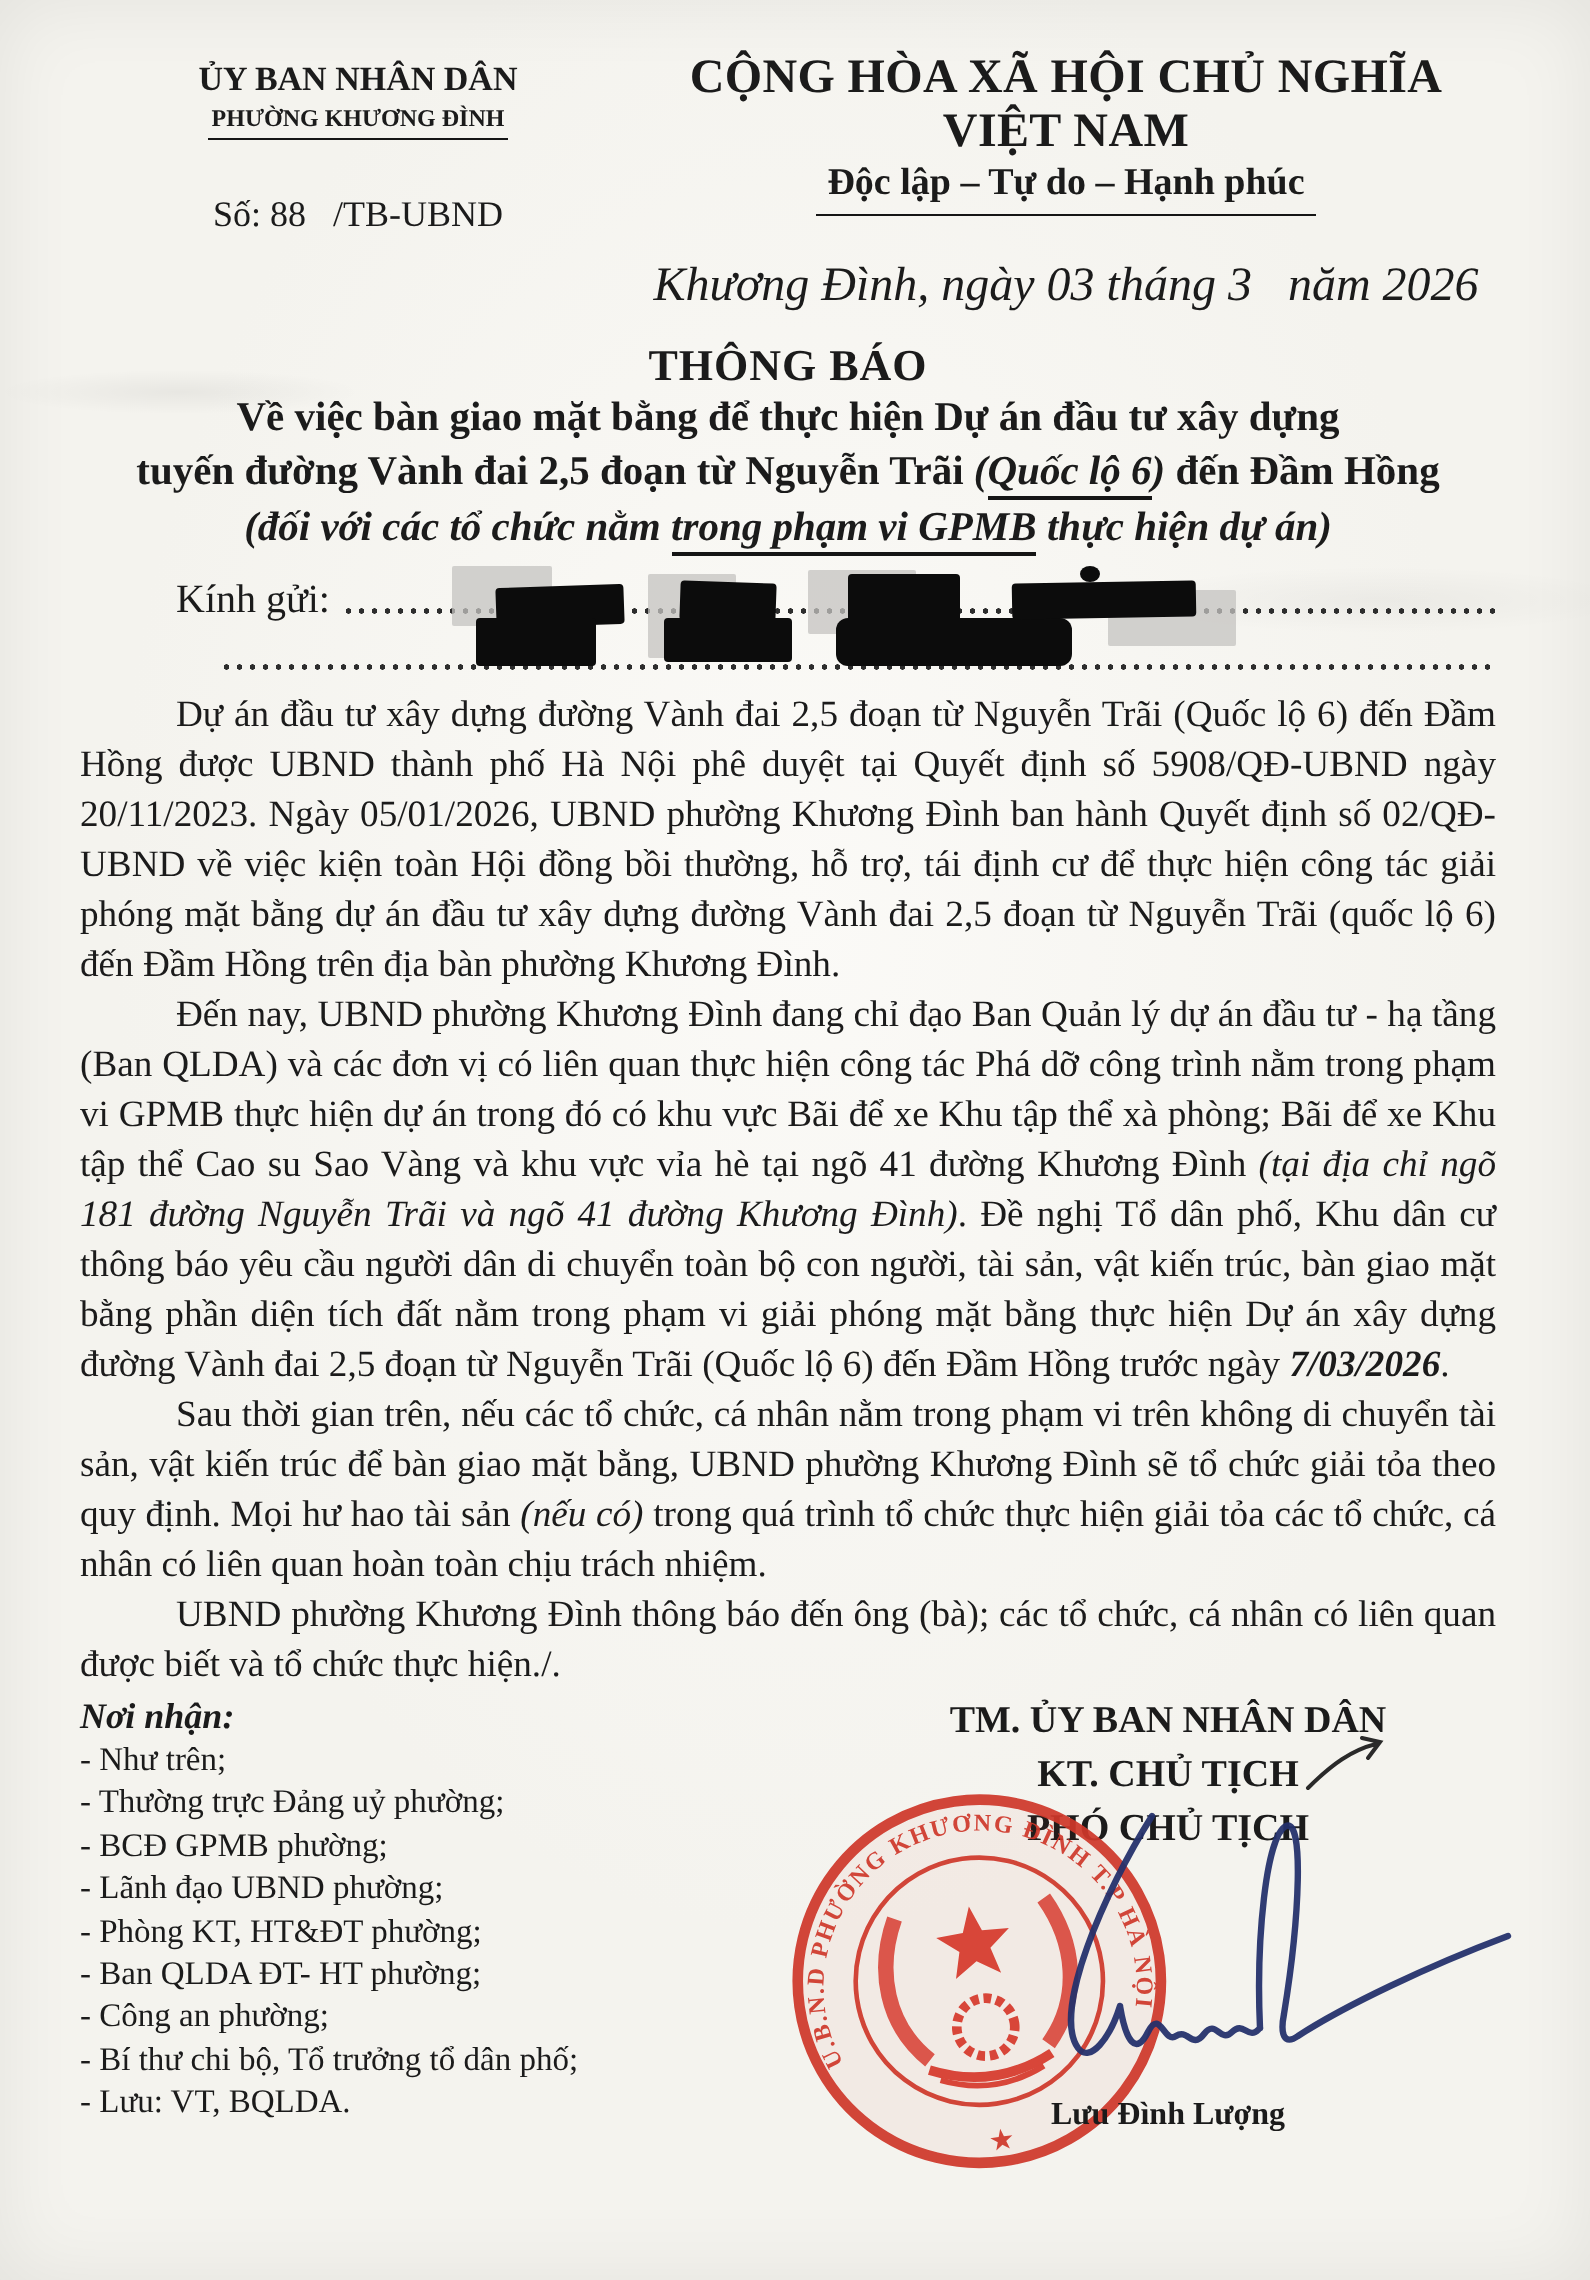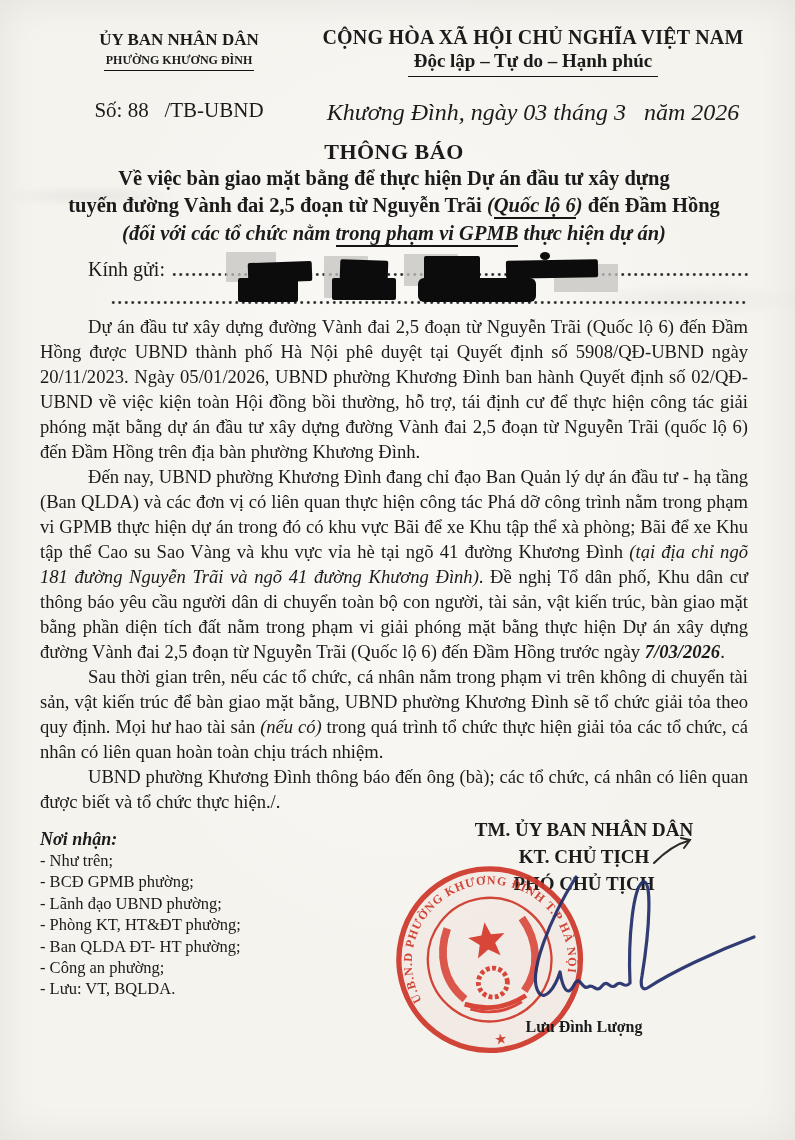--- a/index.html
+++ b/index.html
@@ -13,23 +13,23 @@
     box-shadow: inset 0 0 40px rgba(0,0,0,0.07);
     font-family:"Liberation Serif","DejaVu Serif",serif;
     color:#1b1b1b; overflow:hidden;
     padding:26px 47px 0 40px;
   }
   
   .doc-header { display:flex; }
   .hdr-left { width:278px; text-align:center; padding-top:4px; }
   .org-line1 { font-size:17px; font-weight:700; }
   .org-line2 { font-size:12px; font-weight:700; display:inline-block; border-bottom:1.6px solid #151515; padding:0 2px 2px; }
-  .doc-number { margin-top:27px; font-size:21px; white-space:pre; }
+  .doc-number { margin-top:27px; font-size:18px; white-space:pre; }
   .hdr-right { flex:1; text-align:center; }
-  .nat-line1 { font-size:20px; font-weight:700; letter-spacing:0.2px;font-family:Liberation Serif, serif; }
+  .nat-line1 { font-size:24px; font-weight:700; letter-spacing:0.2px;font-family:Liberation Serif, serif; }
   .nat-line2 { font-size:19px; font-weight:700; display:inline-block; border-bottom:1.8px solid #151515; padding:1px 6px 4px; }
   .date-line { margin-top:22px; font-size:24px; font-style:italic; white-space:pre; }
   
   .title-block { text-align:center; margin-top:13px; }
   .title-main { font-size:22px; font-weight:700; letter-spacing:0.5px; }
   .title-sub { font-size:20.5px; font-weight:700; line-height:1.33; }
   .italic { font-style:italic; }
   .u-part { border-bottom:2px solid #151515; padding-bottom:1px; }
   
   .salutation { position:relative; margin:11px 0 0 48px; }
@@ -44,21 +44,21 @@
     background-size:6.5px 7px; background-position:0 60%; }
   .redaction { position:absolute; background:#0c0c0c; border-radius:2px; z-index:3; }
   .redaction-halo { position:absolute; background:#c4c3c0; opacity:0.75; border-radius:1px; z-index:2; }
   
   .doc-body { margin-top:5px; font-size:18.6px; line-height:1.345; text-align:justify; }
   .doc-body p { text-indent:48px; }
   .bold-italic { font-weight:700; font-style:italic; }
   
   .doc-footer { display:flex; margin-top:3px; }
   .recipients { width:352px; }
-  .recipients-label { font-size:18px; font-weight:700; font-style:italic;margin-top:12px; }
+  .recipients-label { font-size:18px; font-weight:700; font-style:italic; }
   .recipients-item { font-size:16.5px; line-height:1.3; }
   .sig-block { flex:1; position:relative; text-align:center; padding-left:28px; }
   .sig-line { font-size:19px; font-weight:700; line-height:1.42; position:relative; z-index:1; }
   .sig-name { margin-top:120px; font-size:16px; font-weight:700; position:relative; z-index:5; }
   .seal-svg { position:absolute; left:-4px; top:46px; z-index:2; opacity:0.93; }
   .signature-svg { position:absolute; left:118px; top:52px; z-index:4; }
   .pen-mark-svg { position:absolute; top:20px; right:52px; z-index:4; }
 </style>
 </head>
 <body>
@@ -113,25 +113,27 @@
     <p>Dự án đầu tư xây dựng đường Vành đai 2,5 đoạn từ Nguyễn Trãi (Quốc lộ 6) đến Đầm Hồng được UBND thành phố Hà Nội phê duyệt tại Quyết định số 5908/QĐ-UBND ngày 20/11/2023. Ngày 05/01/2026, UBND phường Khương Đình ban hành Quyết định số 02/QĐ-UBND về việc kiện toàn Hội đồng bồi thường, hỗ trợ, tái định cư để thực hiện công tác giải phóng mặt bằng dự án đầu tư xây dựng đường Vành đai 2,5 đoạn từ Nguyễn Trãi (quốc lộ 6) đến Đầm Hồng trên địa bàn phường Khương Đình.</p>
     <p><span>Đến nay, UBND phường Khương Đình đang chỉ đạo Ban Quản lý dự án đầu tư - hạ tầng (Ban QLDA) và các đơn vị có liên quan thực hiện công tác Phá dỡ công trình nằm trong phạm vi GPMB thực hiện dự án trong đó có khu vực Bãi để xe Khu tập thể xà phòng; Bãi để xe Khu tập thể Cao su Sao Vàng và khu vực vỉa hè tại ngõ 41 đường Khương Đình </span><span class="italic">(tại địa chỉ ngõ 181 đường Nguyễn Trãi và ngõ 41 đường Khương Đình)</span><span>. Đề nghị Tổ dân phố, Khu dân cư thông báo yêu cầu người dân di chuyển toàn bộ con người, tài sản, vật kiến trúc, bàn giao mặt bằng phần diện tích đất nằm trong phạm vi giải phóng mặt bằng thực hiện Dự án xây dựng đường Vành đai 2,5 đoạn từ Nguyễn Trãi (Quốc lộ 6) đến Đầm Hồng trước ngày </span><span class="bold-italic">7/03/2026</span><span>.</span></p>
     <p><span>Sau thời gian trên, nếu các tổ chức, cá nhân nằm trong phạm vi trên không di chuyển tài sản, vật kiến trúc để bàn giao mặt bằng, UBND phường Khương Đình sẽ tổ chức giải tỏa theo quy định. Mọi hư hao tài sản </span><span class="italic">(nếu có)</span><span> trong quá trình tổ chức thực hiện giải tỏa các tổ chức, cá nhân có liên quan hoàn toàn chịu trách nhiệm.</span></p>
     <p>UBND phường Khương Đình thông báo đến ông (bà); các tổ chức, cá nhân có liên quan được biết và tổ chức thực hiện./.</p>
   </section>
 
   <footer class="doc-footer">
     <div class="recipients">
       <div class="recipients-label">Nơi nhận:</div>
       <div class="recipients-item">- Như trên;</div>
+      <div class="recipients-item">- Thường trực Đảng uỷ phường;</div>
       <div class="recipients-item">- BCĐ GPMB phường;</div>
       <div class="recipients-item">- Lãnh đạo UBND phường;</div>
       <div class="recipients-item">- Phòng KT, HT&amp;ĐT phường;</div>
       <div class="recipients-item">- Ban QLDA ĐT- HT phường;</div>
       <div class="recipients-item">- Công an phường;</div>
+      <div class="recipients-item">- Bí thư chi bộ, Tổ trưởng tổ dân phố;</div>
       <div class="recipients-item">- Lưu: VT, BQLDA.</div>
     </div>
 
     <div class="sig-block">
       <div class="sig-line">TM. ỦY BAN NHÂN DÂN</div>
       <div class="sig-line">KT. CHỦ TỊCH</div>
       <div class="sig-line">PHÓ CHỦ TỊCH</div>
 
       <svg class="pen-mark-svg" width="44" height="28" viewBox="0 0 44 28">
         <path d="M 2,26 C 14,14 24,7 36,4 M 29,1 L 38,3 L 32,11" fill="none" stroke="#2a2a2a" stroke-width="2" stroke-linecap="round"></path>

